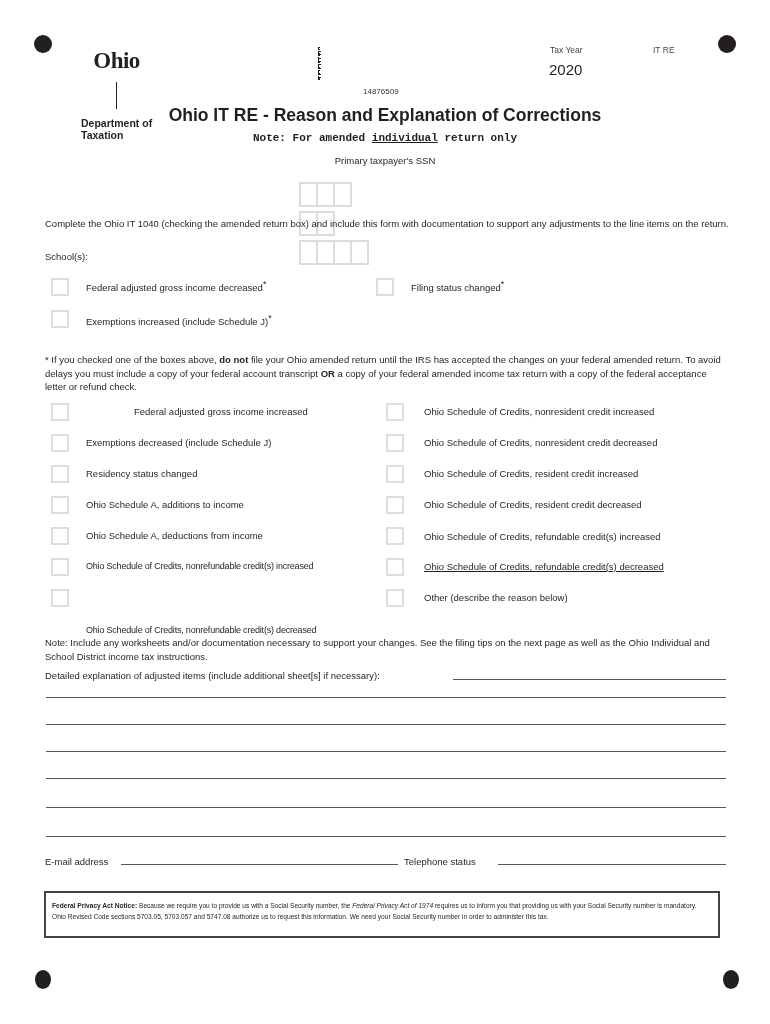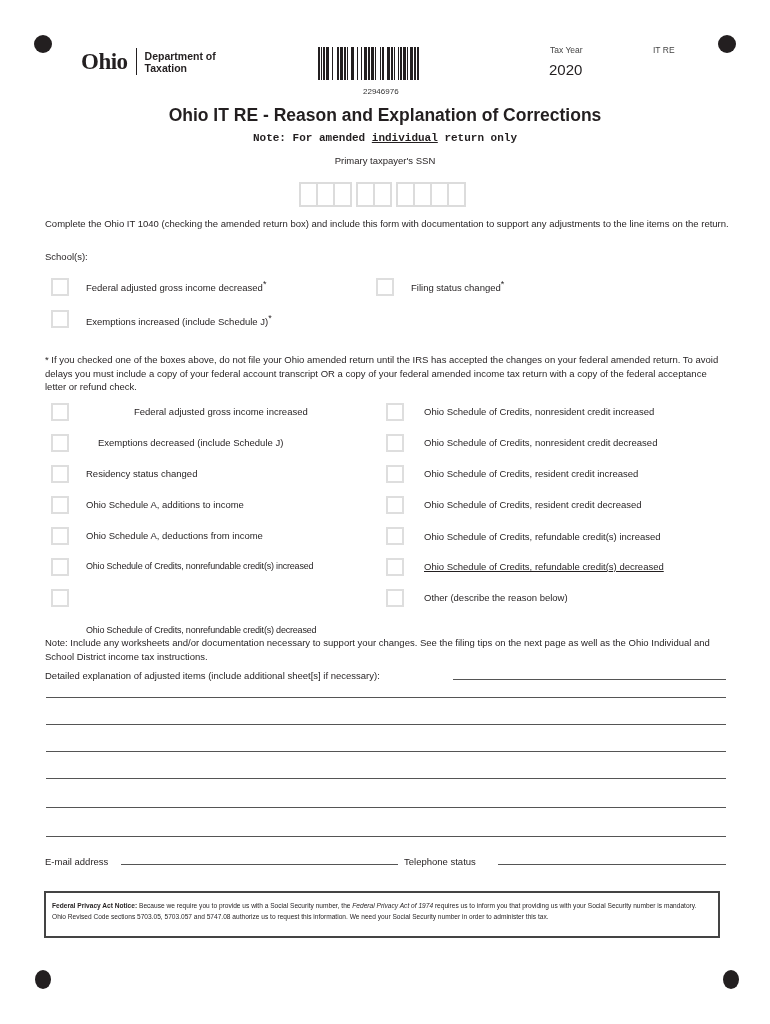--- a/index.html
+++ b/index.html
@@ -1,38 +1,38 @@
 <!DOCTYPE html>
 <html><head>
 <meta charset="utf-8">
 <style>
   html, body { margin: 0; padding: 0; background: #ffffff; }
   body { width: 770px; height: 1024px; position: relative; overflow: hidden;
          font-family: "Liberation Sans", sans-serif; color: #231f20; }
-  .abs { position: absolute; }
+  .abs { position: absolute; flex-direction: column; }
   .dot { position: absolute; background: #231f20; border-radius: 50%; }
   .logo-ohio { font-family: "Liberation Serif", serif; font-size: 23px; font-weight: bold; letter-spacing: -0.5px; color:#231f20; }
   .logo-sep { width: 1px; height: 27px; background: #231f20; }
   .logo-dept { font-size: 10.5px; font-weight: bold; line-height: 12px; color:#231f20; }
   .small-label { font-size: 8.5px; color: #444; }
   .year { font-size: 15px; color: #231f20; }
   .barcode { display: flex; align-items: stretch; height: 33px; }
   .barcode span { background: #231f20; display: block; height: 100%; }
   .barcode .gap { background: transparent; }
   .barnum { font-size: 8px; color: #333; }
   .title { font-size: 17.5px; font-weight: bold; color: #231f20; width: 770px; text-align: center; }
   .subtitle { font-size: 11px; font-weight: bold; width: 770px; text-align: center; }
   .subtitle u { text-decoration: underline; }
   .ssn-label { font-size: 9.5px; width: 770px; text-align: center; color:#231f20; }
   .ssn { display: flex; gap: 4px; }
   .ssn-group { display: flex; }
   .ssn-box { width: 15px; height: 21px; border: 2px solid #dcdcdc; margin-left: -2px; background: #fff; }
   .ssn-box:first-child { margin-left: 0; }
   .para { font-size: 9.5px; line-height: 13.5px; color: #231f20; }
-  .para b { font-weight: normal; }
+  .para b { font-weight: bold; }
   .cb { position: absolute; width: 14px; height: 14px; border: 2px solid #dedede; background: #fff; }
   .cb-label { position: absolute; font-size: 9.5px; color: #231f20; white-space: nowrap; }
   .cb-label sup { font-size: 9px; }
   .rule { position: absolute; height: 1px; background: #555; }
   .privacy { position: absolute; left: 44px; top: 891px; width: 676px; border: 2px solid #444; padding: 7px 6px 7px 6px; font-size: 6.6px; line-height: 11px; color:#231f20; box-sizing: border-box; height: 47px; }
   .privacy b { font-weight: bold; }
   .privacy i { font-style: italic; }
 </style>
 </head>
 <body>
@@ -101,21 +101,21 @@
     <span style="width:3px"></span>
     <span class="gap" style="width:1px"></span>
     <span style="width:1px"></span>
     <span class="gap" style="width:2px"></span>
     <span style="width:3px"></span>
     <span class="gap" style="width:1px"></span>
     <span style="width:2px"></span>
     <span class="gap" style="width:1px"></span>
     <span style="width:2px"></span>
 </div>
-<div class="abs barnum" style="left:363px;top:87px;">22946976</div>
+<div class="abs barnum" style="left:363px;top:87px;">14876509</div>
 
 <div class="abs small-label" style="left:550px;top:45px;">Tax Year</div>
 <div class="abs year" style="left:549px;top:61px;">2020</div>
 <div class="abs small-label" style="left:653px;top:45px;">IT RE</div>
 
 <div class="abs title" style="left:0;top:105px;">Ohio IT RE - Reason and Explanation of Corrections</div>
 <div class="abs subtitle" style="left:0;top:132px;font-family:Liberation Mono, monospace;">
   <span>Note: For amended </span><u>individual</u><span> return only</span>
 </div>
 
@@ -150,21 +150,21 @@
 <div class="cb" style="left:51px;top:310px;"></div>
 <div class="cb-label" style="left:86px;top:313px;"><span>Exemptions increased (include Schedule J)</span><sup>*</sup></div>
 
 <div class="abs para" style="left:45px;top:353px;width:685px;">
   <span>* If you checked one of the boxes above, </span><b>do not</b><span> file your Ohio amended return until the IRS has accepted the changes on your federal amended return. To avoid delays you must include a copy of your federal account transcript </span><b>OR</b><span> a copy of your federal amended income tax return with a copy of the federal acceptance letter or refund check.</span>
 </div>
 
 <div class="cb" style="left:51px;top:403px;"></div>
 <div class="cb-label" style="left:86px;top:406px;margin-left:48px;">Federal adjusted gross income increased</div>
 <div class="cb" style="left:51px;top:434px;"></div>
-<div class="cb-label" style="left:98px;top:437px;">Exemptions decreased (include Schedule J)</div>
+<div class="cb-label" style="left:86px;top:437px;">Exemptions decreased (include Schedule J)</div>
 <div class="cb" style="left:51px;top:465px;"></div>
 <div class="cb-label" style="left:86px;top:468px;">Residency status changed</div>
 <div class="cb" style="left:51px;top:496px;"></div>
 <div class="cb-label" style="left:86px;top:499px;">Ohio Schedule A, additions to income</div>
 <div class="cb" style="left:51px;top:527px;"></div>
 <div class="cb-label" style="left:86px;top:530px;">Ohio Schedule A, deductions from income</div>
 <div class="cb" style="left:51px;top:558px;"></div>
 <div class="cb-label" style="left:86px;top:561px;font-size:9px;letter-spacing:-0.2px;">Ohio Schedule of Credits, nonrefundable credit(s) increased</div>
 <div class="cb" style="left:51px;top:589px;"></div>
 <div class="cb-label" style="left:86px;top:592px;font-size:9px;letter-spacing:-0.2px;margin-top:33px;">Ohio Schedule of Credits, nonrefundable credit(s) decreased</div>

